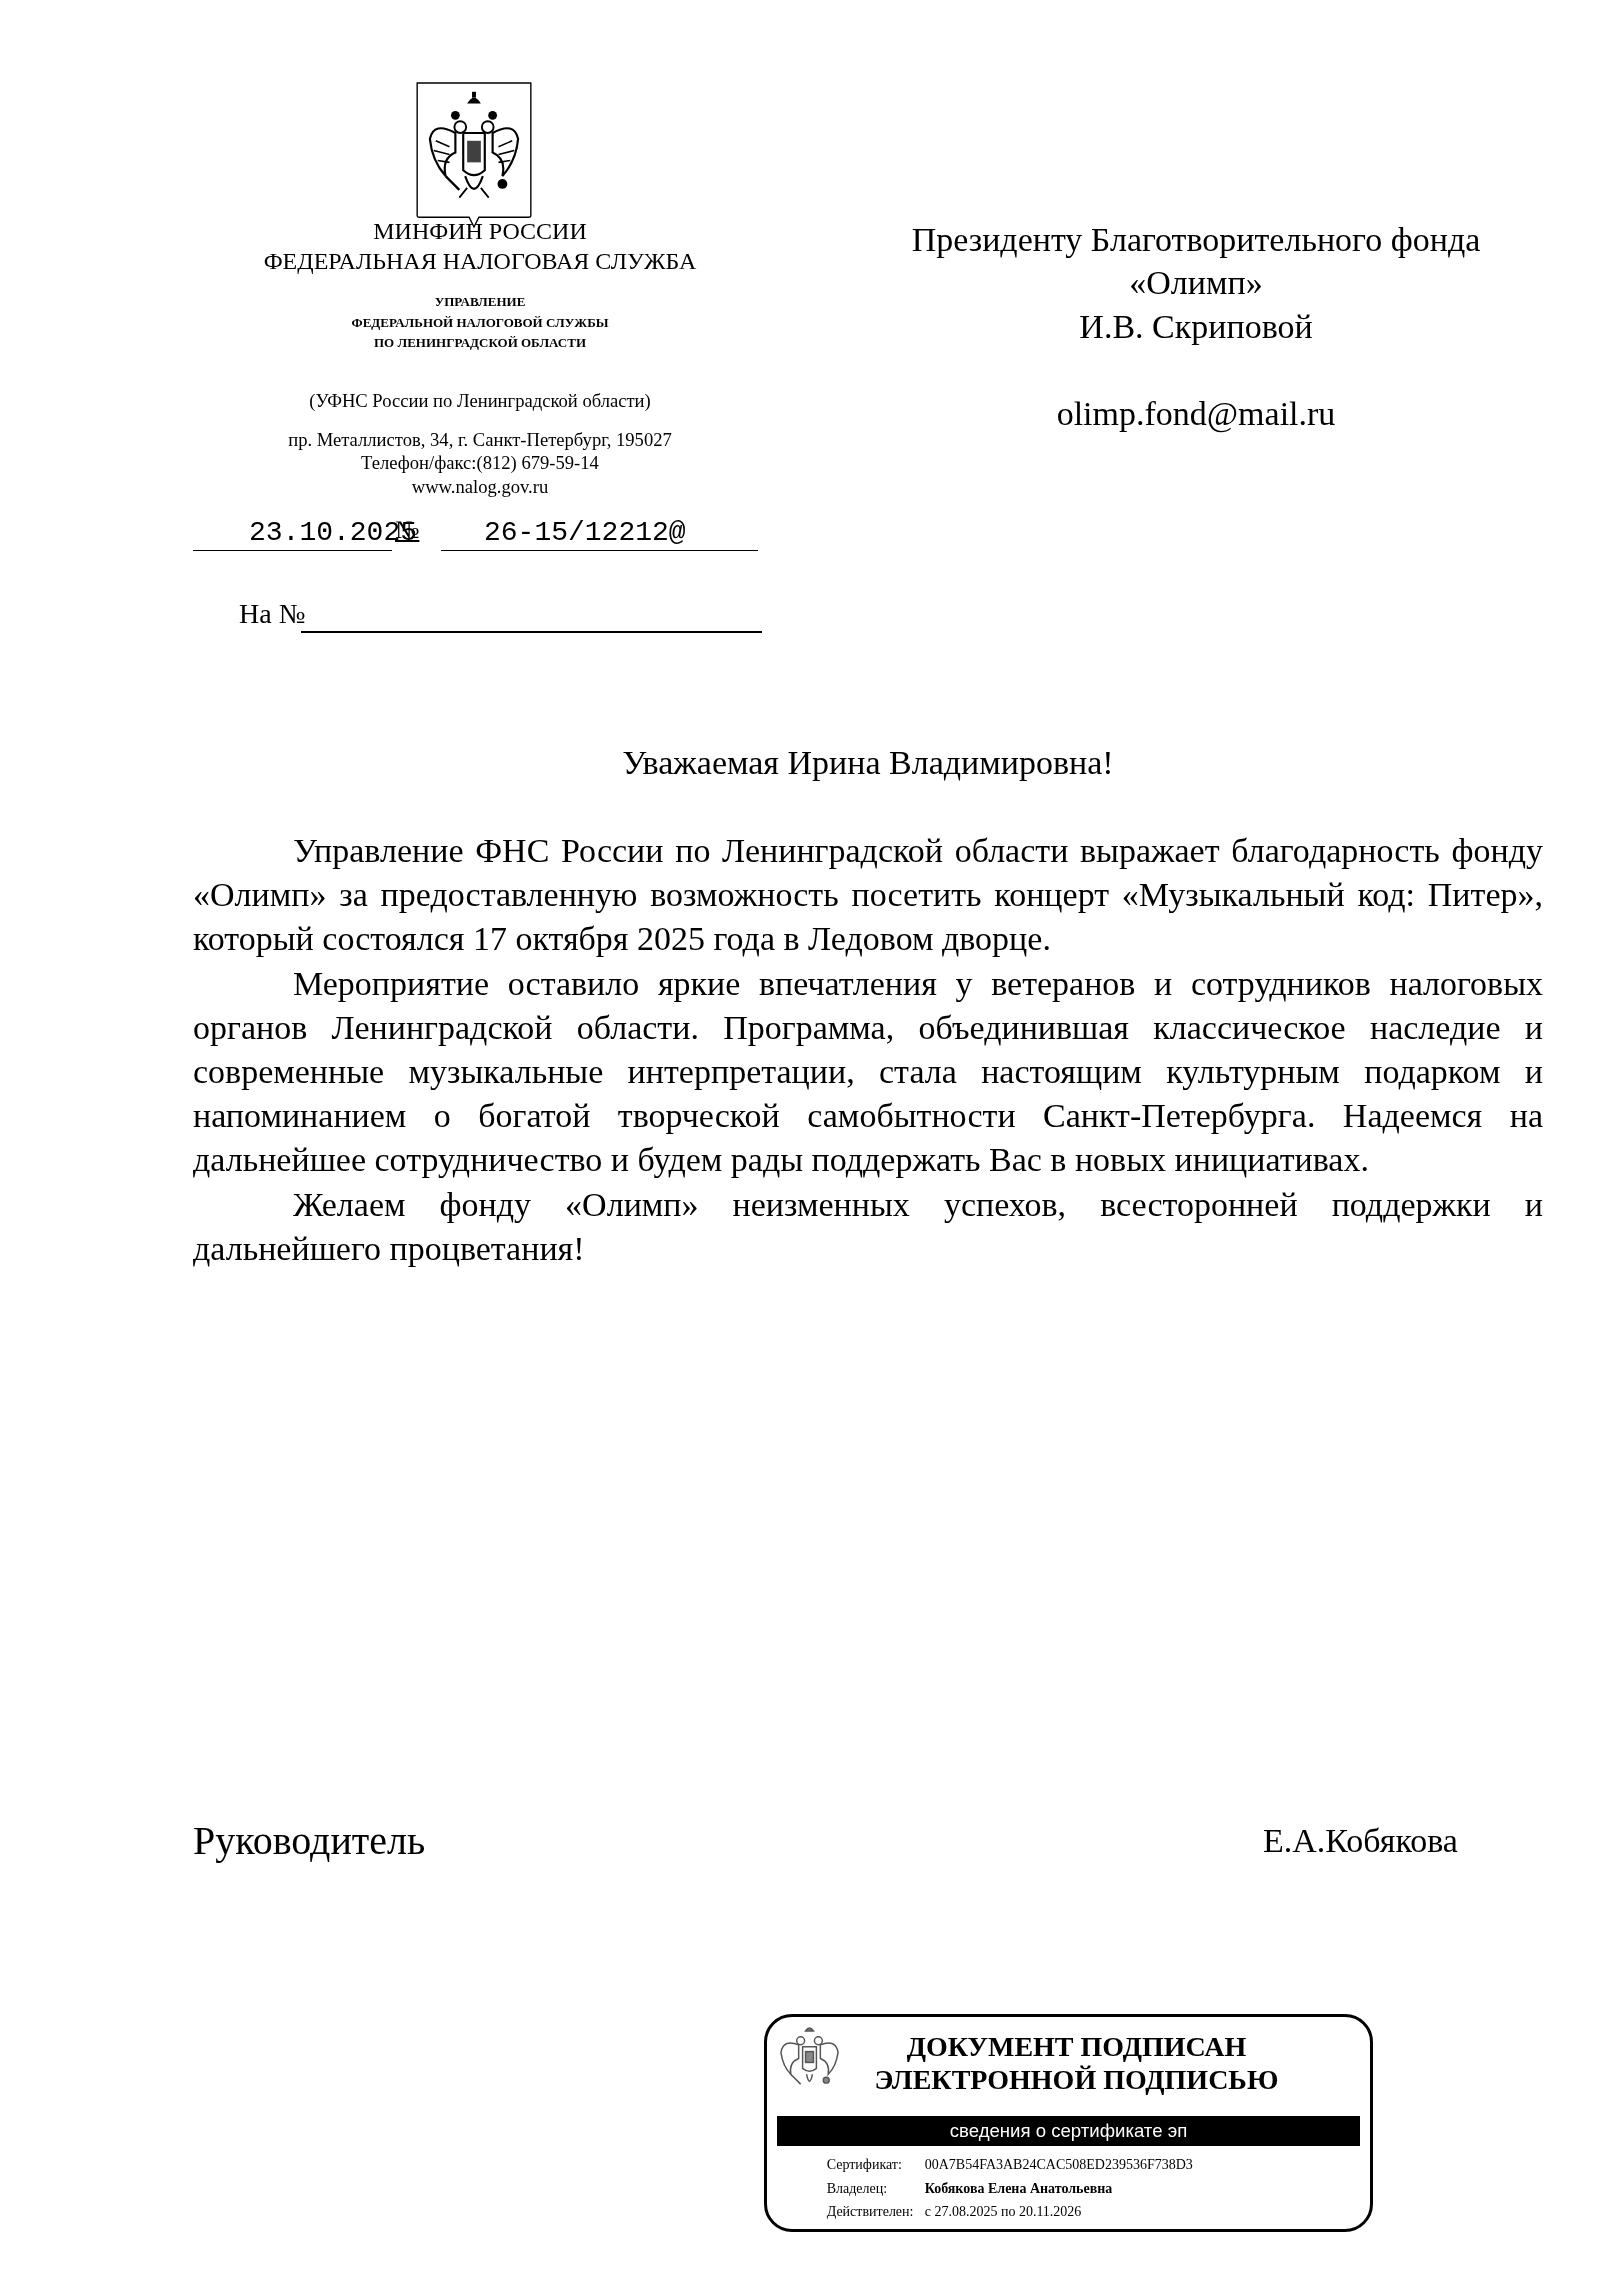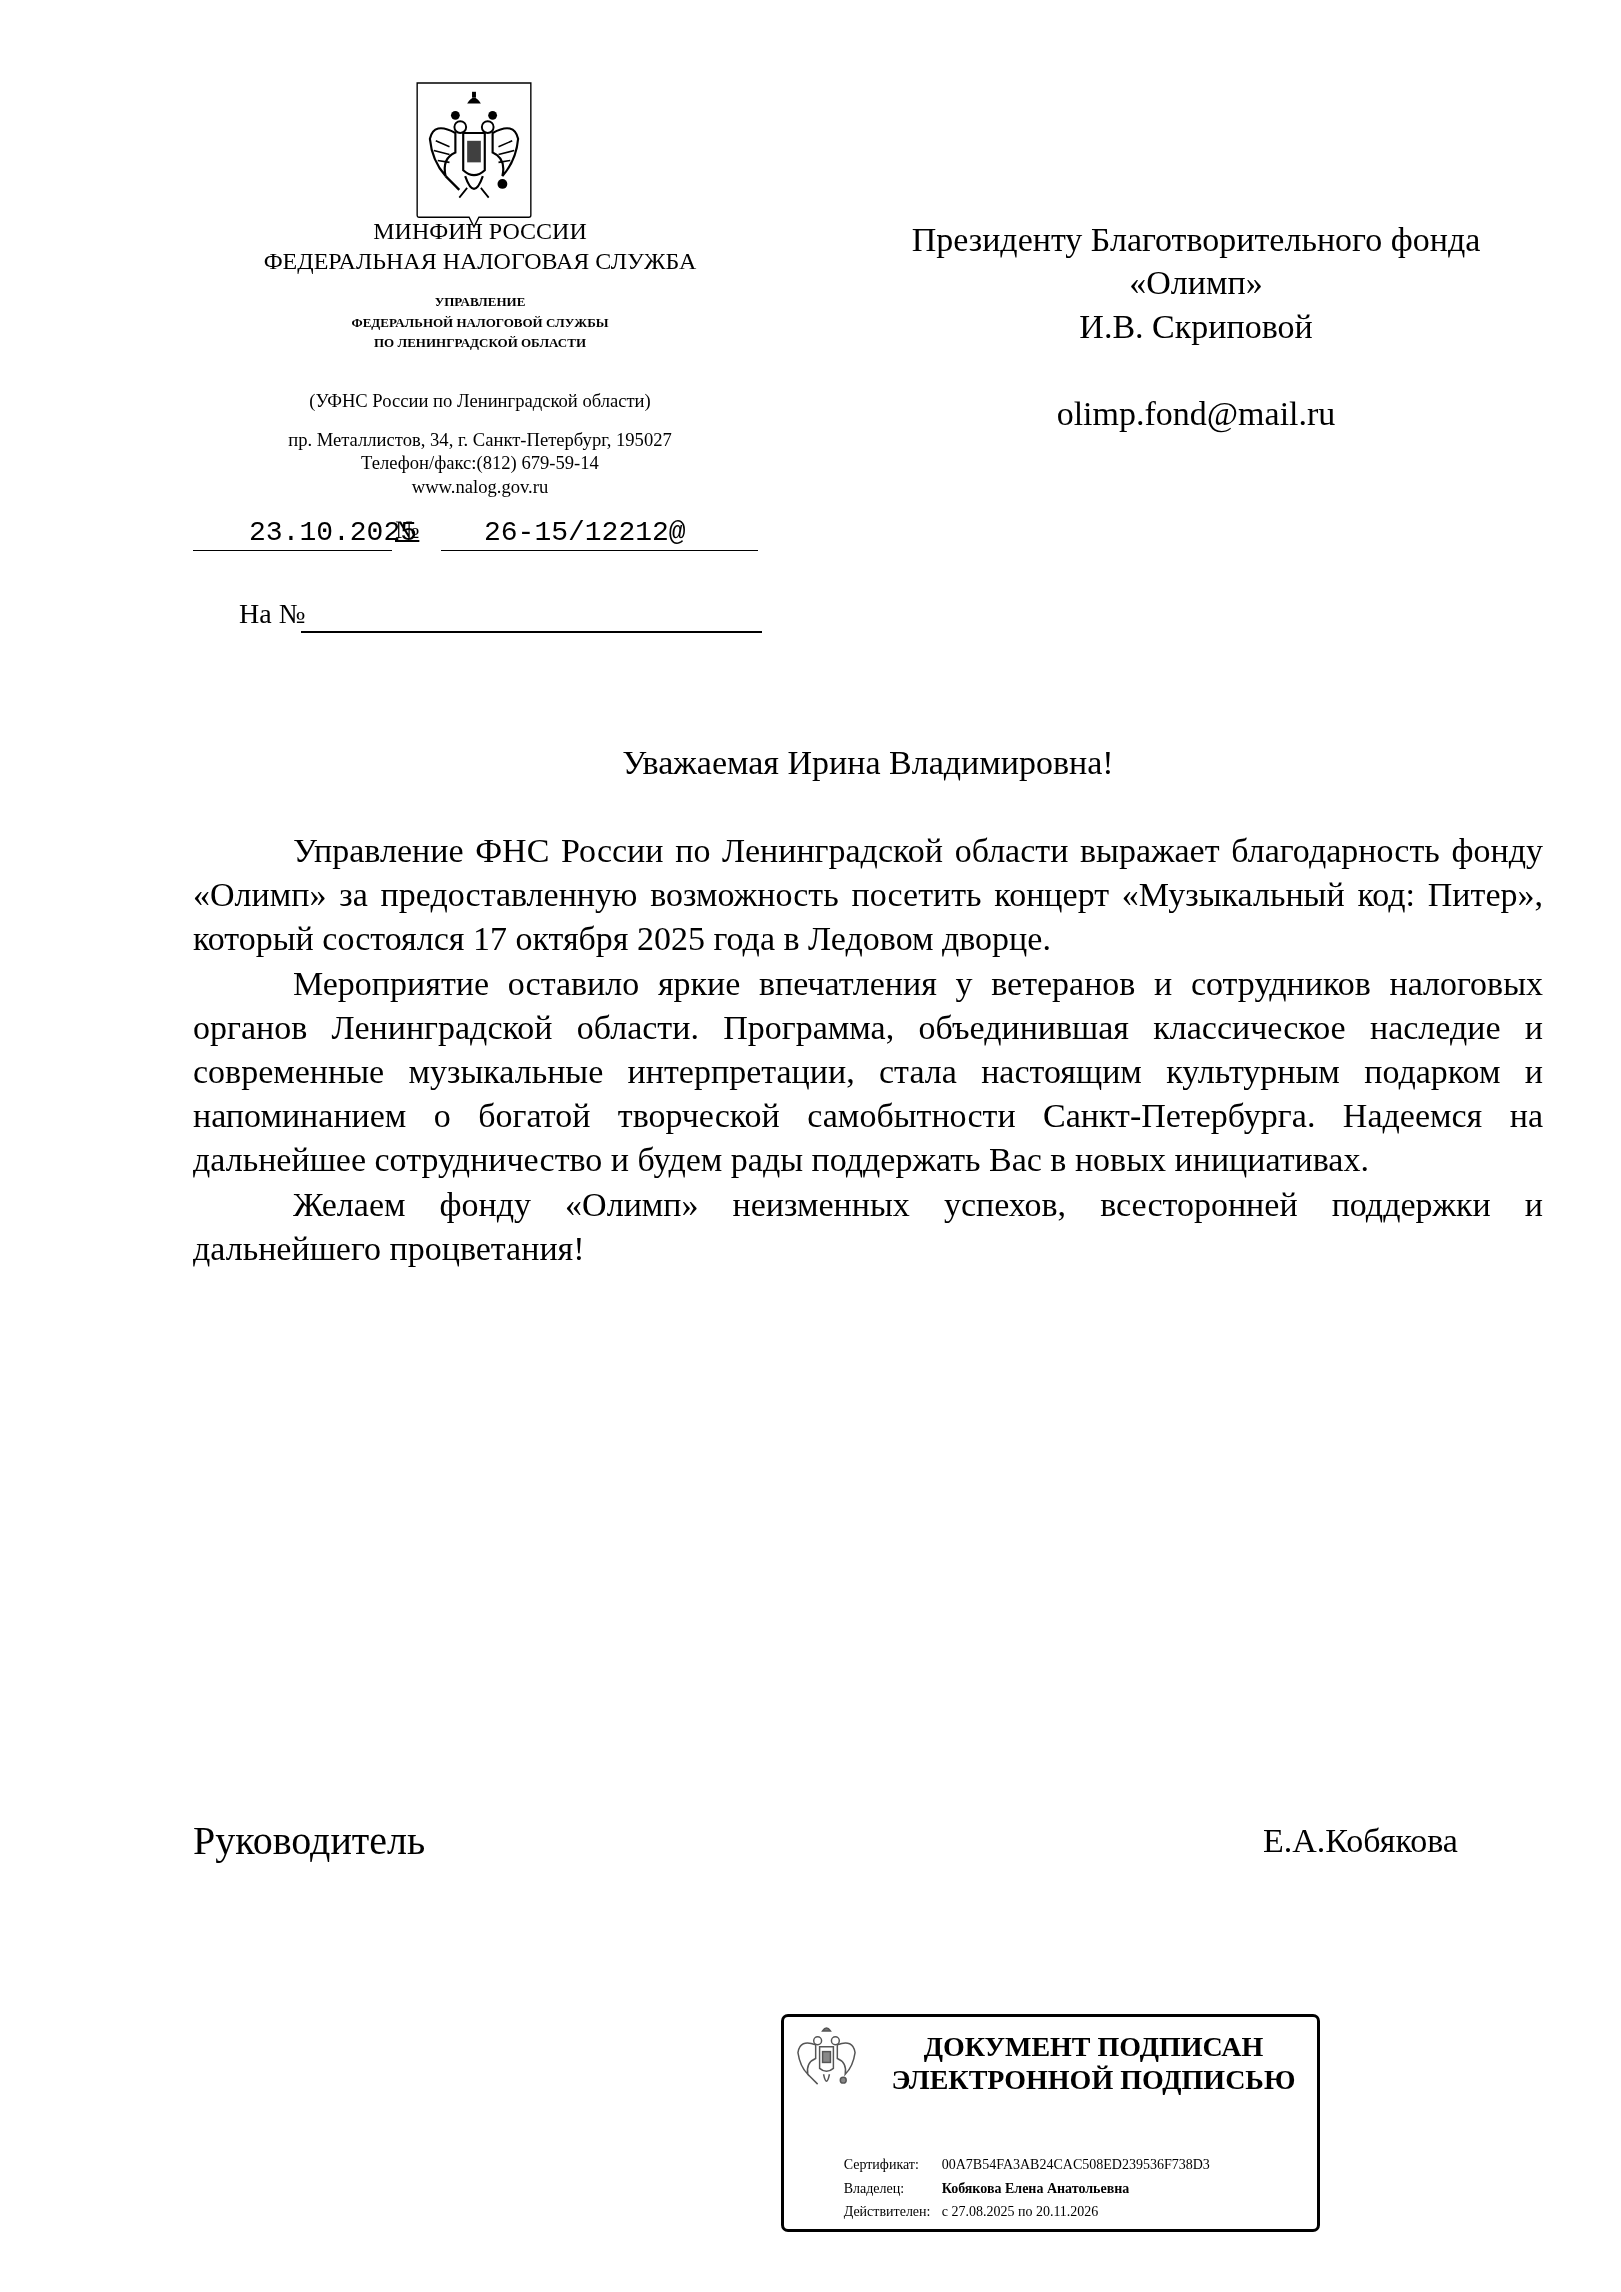--- a/index.html
+++ b/index.html
@@ -26,22 +26,22 @@
   .greeting { position: absolute; left: 193px; width: 1350px; top: 743px; text-align: center; font-size: 34px; line-height: 39px; }
   .body-text { position: absolute; left: 193px; width: 1350px; font-size: 34px; line-height: 44px; }
   .para { margin: 0; text-align: justify; text-indent: 100px; }
   .para + .para { margin-top: 1px; }
 
   
   .sig-role { position: absolute; left: 193px; top: 1821px; font-size: 40px; line-height: 39px; }
   .sig-name { position: absolute; left: 1263px; top: 1821px; font-size: 34px; line-height: 39px; }
 
   
-  #stamp { position: absolute; left: 781px; top: 2014px; width: 539px; height: 218px;
-           border: 3.9px solid #000; border-radius: 7px; box-sizing: border-box; background: #fff; }
+  #stamp { position: absolute; left: 764px; top: 2014px; width: 609px; height: 218px;
+           border: 3.9px solid #000; border-radius: 28px; box-sizing: border-box; background: #fff; }
   #stamp-emblem { position: absolute; left: 9.8px; top: 5.9px; width: 65px; height: 71px; }
   .stamp-title { position: absolute; left: 94px; width: 431px; text-align: center; font-weight: bold; font-size: 28px; line-height: 31px; white-space: nowrap; }
   .stamp-bar { position: absolute; left: 9.8px; right: 9.8px; top: 99px; height: 30px; background: #000; color: #fff;
                font-family: "Liberation Sans", "DejaVu Sans", sans-serif; font-size: 18.6px; line-height: 30px; text-align: center; }
   .stamp-row { position: absolute; left: 15.7px; font-size: 14px; line-height: 19.6px; white-space: nowrap; margin-left: 44px; }
   .stamp-label { display: inline-block; width: 98px; }
   .stamp-val-bold { font-weight: bold; }
 </style>
 </head>
 <body>
@@ -119,20 +119,21 @@
       <path d="M22 22 Q6 16 4 30 Q6 44 14 52 Q12 40 22 36 Z"></path>
       <path d="M44 22 Q60 16 62 30 Q60 44 52 52 Q54 40 44 36 Z"></path>
       <path d="M26 24 H40 V46 Q33 52 26 46 Z"></path>
       <rect x="29" y="29" width="8" height="11" fill="#888"></rect>
       <path d="M14 52 L24 62 M30 52 Q33 66 36 52"></path>
       <circle cx="50" cy="58" r="3" fill="#888"></circle>
     </g>
   </svg>
   <div class="stamp-title" style="top:13.7px">ДОКУМЕНТ ПОДПИСАН</div>
   <div class="stamp-title" style="top:47px">ЭЛЕКТРОННОЙ ПОДПИСЬЮ</div>
+  <div class="stamp-bar">сведения о сертификате эп</div>
   <div class="stamp-row" style="top:138px">
     <span class="stamp-label">Сертификат:</span><span>00A7B54FA3AB24CAC508ED239536F738D3</span>
   </div>
   <div class="stamp-row" style="top:162px">
     <span class="stamp-label">Владелец:</span><span class="stamp-val-bold">Кобякова Елена Анатольевна</span>
   </div>
   <div class="stamp-row" style="top:185px">
     <span class="stamp-label">Действителен:</span><span>с 27.08.2025 по 20.11.2026</span>
   </div>
 </div>

